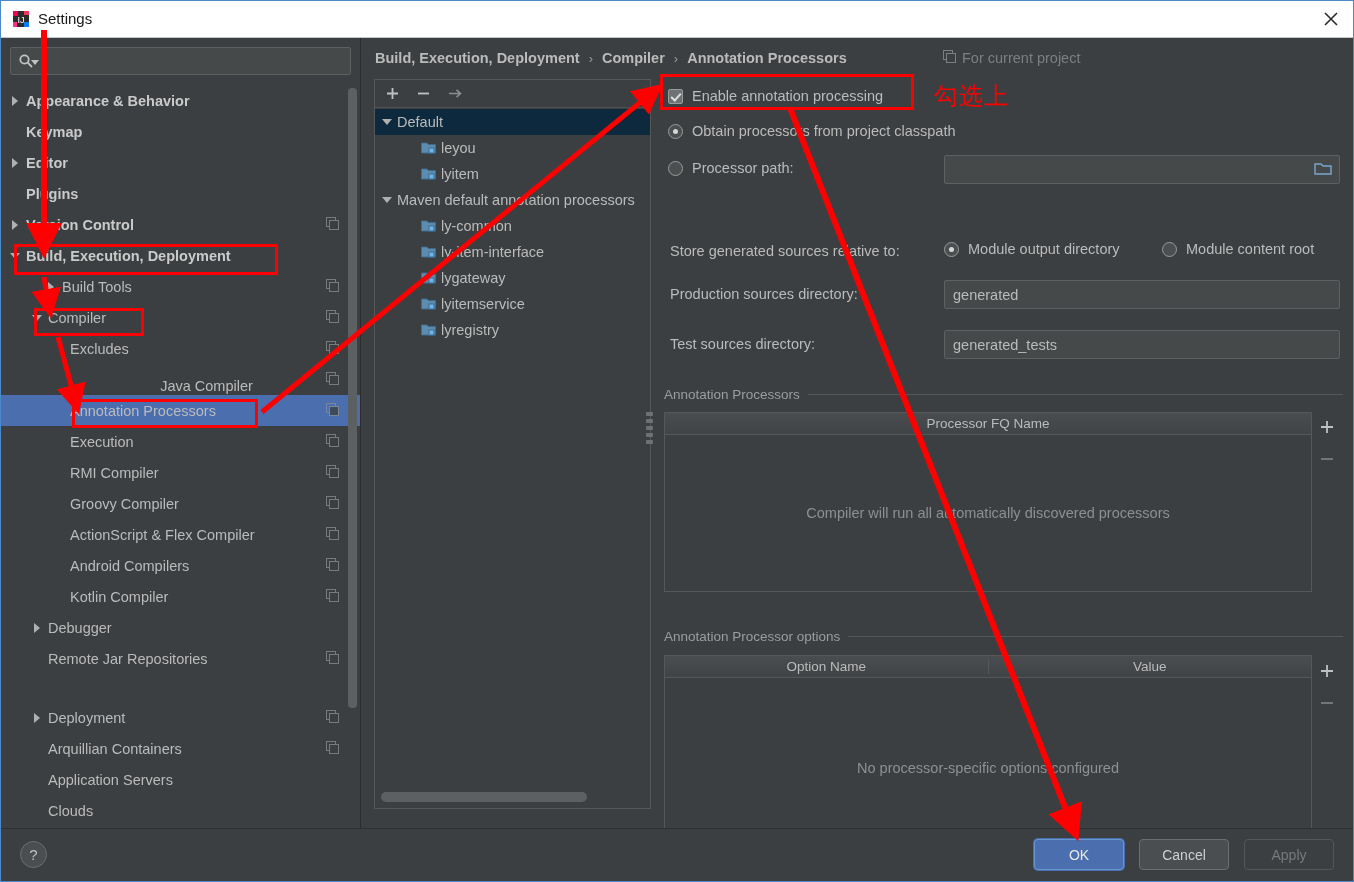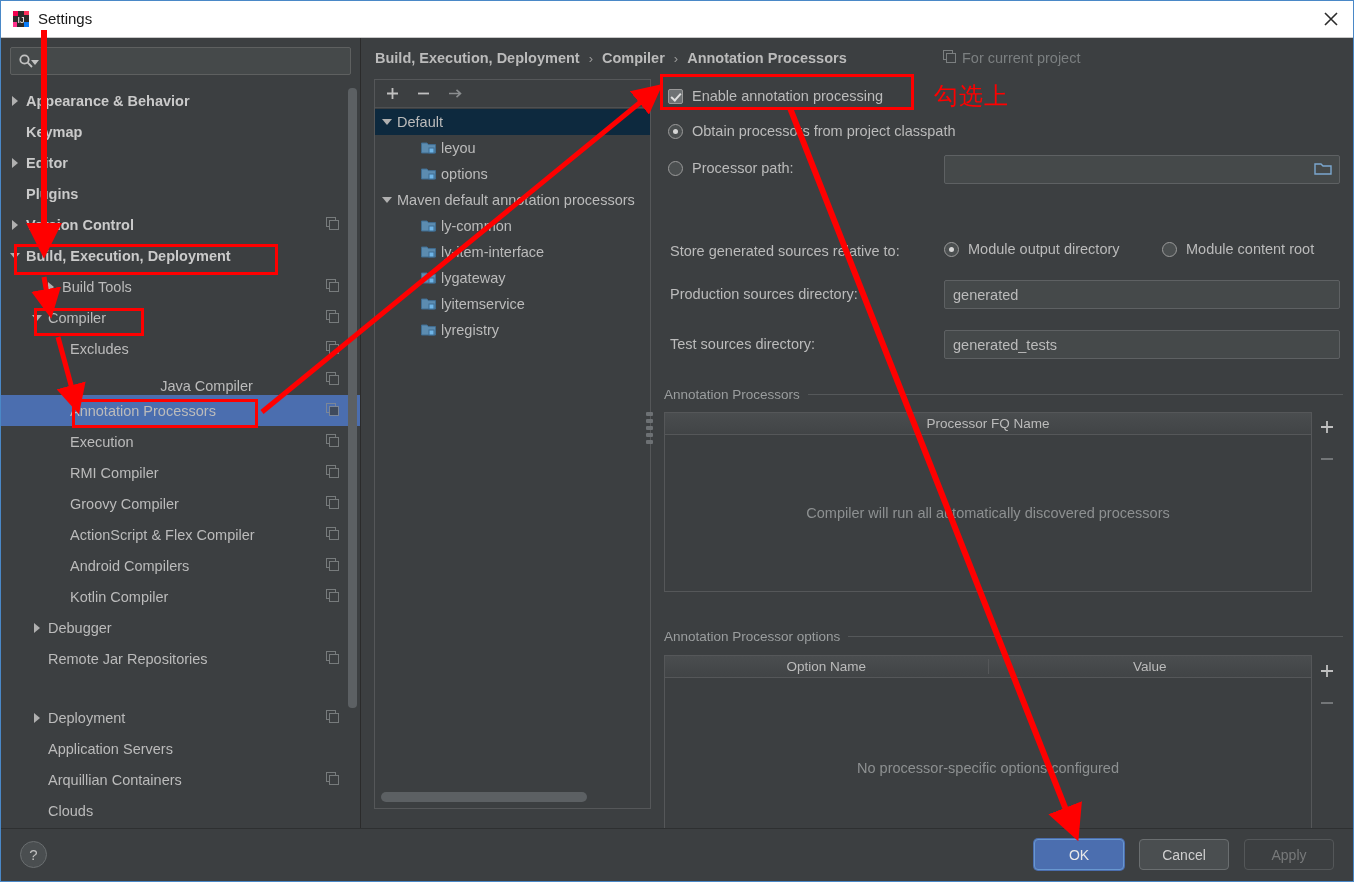--- a/index.html
+++ b/index.html
@@ -478,31 +478,31 @@
           <span>Deployment</span>
           <span class="copyicon"><svg width="13" height="13" viewBox="0 0 13 13">
               <rect x="0.5" y="0.5" width="9" height="9" stroke="#8b8f90" fill="none"></rect>
               <rect x="3.5" y="3.5" width="9" height="9" stroke="#8b8f90" fill="#3c3f41"></rect>
             </svg></span>
         </div>
         <div class="trow" style="padding-left: 30px;">
           <span class="tw">
             <span style="display:inline-block;width:12px;height:12px;"></span>
           </span>
+          <span>Arquillian Containers</span>
+          <span class="copyicon"><svg width="13" height="13" viewBox="0 0 13 13">
+              <rect x="0.5" y="0.5" width="9" height="9" stroke="#8b8f90" fill="none"></rect>
+              <rect x="3.5" y="3.5" width="9" height="9" stroke="#8b8f90" fill="#3c3f41"></rect>
+            </svg></span>
+        </div>
+        <div class="trow" style="padding-left: 30px;">
+          <span class="tw">
+            <span style="display:inline-block;width:12px;height:12px;"></span>
+          </span>
           <span>Application Servers</span>
-        </div>
-        <div class="trow" style="padding-left: 30px;">
-          <span class="tw">
-            <span style="display:inline-block;width:12px;height:12px;"></span>
-          </span>
-          <span>Arquillian Containers</span>
-          <span class="copyicon"><svg width="13" height="13" viewBox="0 0 13 13">
-              <rect x="0.5" y="0.5" width="9" height="9" stroke="#8b8f90" fill="none"></rect>
-              <rect x="3.5" y="3.5" width="9" height="9" stroke="#8b8f90" fill="#3c3f41"></rect>
-            </svg></span>
         </div>
         <div class="trow" style="padding-left: 30px;">
           <span class="tw">
             <span style="display:inline-block;width:12px;height:12px;"></span>
           </span>
           <span>Clouds</span>
         </div>
         <div class="trow" style="padding-left: 30px;">
           <span class="tw">
             <span style="display:inline-block;width:12px;height:12px;"></span>
@@ -579,21 +579,21 @@
           <div class="mrow" style="padding-left: 28px;">
             <span class="tw">
               <span style="display:inline-block;width:12px;height:12px;"></span>
             </span>
             <span class="modicon">
               <svg width="15" height="14" viewBox="0 0 15 14">
                 <path d="M0.5 2 H6 L7.3 3.6 H14.5 V12 H0.5 Z" fill="#5c8cb0" stroke="#3f6d91"></path>
                 <rect x="8" y="7" width="5" height="5" fill="#6fb5e8" stroke="#3f6d91"></rect>
               </svg>
             </span>
-            <span>options</span>
+            <span>lyitem</span>
           </div>
           <div class="mrow" style="padding-left: 4px;">
             <span class="tw">
               <svg width="12" height="12" viewBox="0 0 12 12">
                 <polygon points="1,3 11,3 6,9" fill="#b0b0b0"></polygon>
               </svg>
             </span>
             <span>Maven default annotation processors</span>
           </div>
           <div class="mrow" style="padding-left: 28px;">

